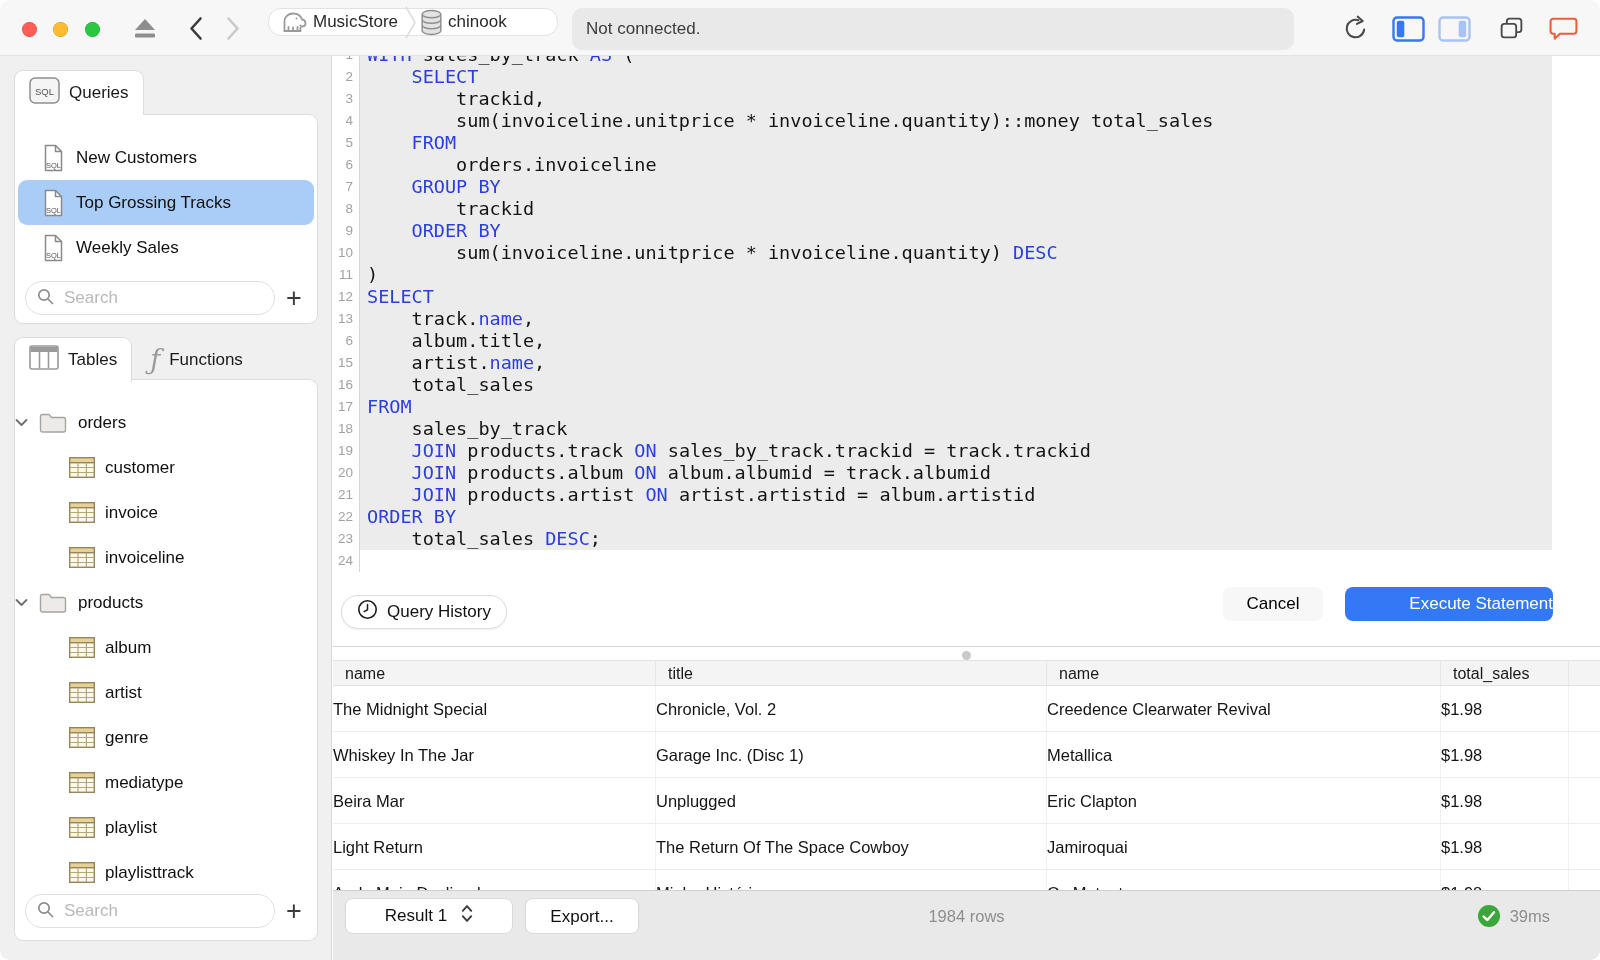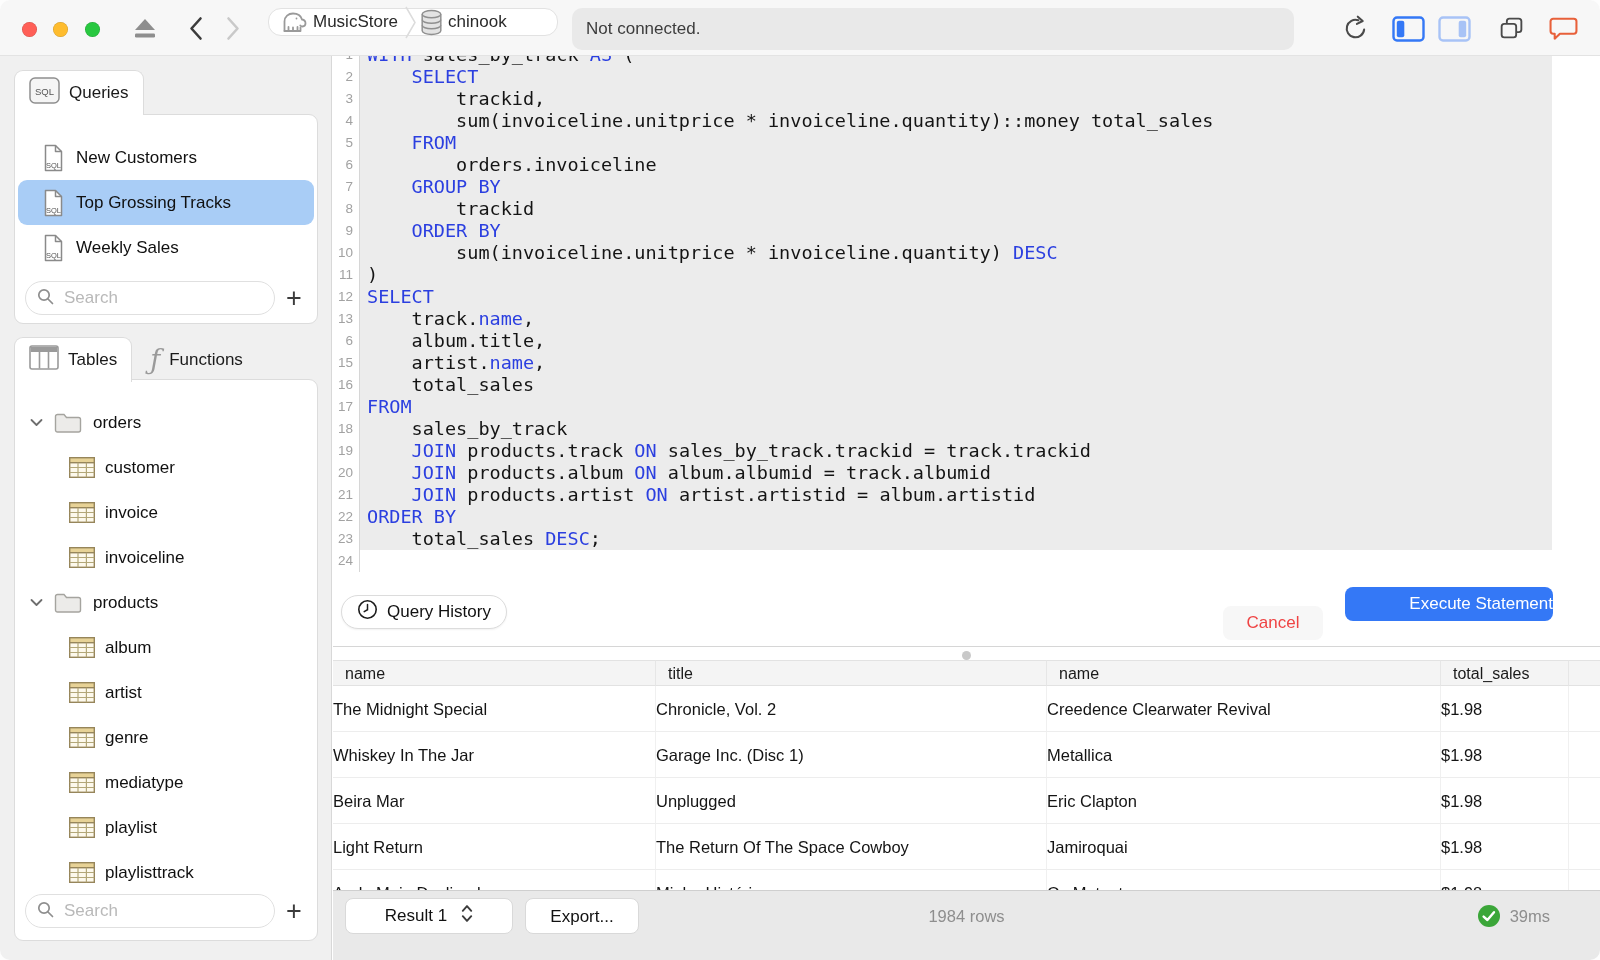--- a/index.html
+++ b/index.html
@@ -60,42 +60,42 @@
   .search-field input::placeholder{color:#b9b9b9;}
   .plus-btn{width:30px;text-align:center;font-size:27px;font-weight:300;color:#3c3c3c;line-height:30px;}
   .tab-row{position:absolute;left:14px;top:281px;display:flex;align-items:flex-end;z-index:2;}
   .functions-tab{display:flex;align-items:center;gap:9px;padding:0 18px;height:45px;
     font-size:17px;color:#1a1a1a;}
   .fn-glyph{font-family:"DejaVu Serif",serif;font-style:italic;font-size:27px;color:#9a9a9a;line-height:27px;}
   .tables-panel{position:absolute;left:14px;top:323px;width:304px;height:562px;background:#fff;
     border:1px solid #dcdcdc;border-radius:0 9px 9px 9px;overflow:hidden;}
   .tree{padding-top:20px;}
   .tree-row{height:45px;display:flex;align-items:center;}
-  .tree-folder{padding-left:15px;gap:11px;}
+  .tree-folder{gap:11px;}
   .tree-table{padding-left:54px;gap:10px;}
   .t-label{font-size:17px;color:#101010;}
   .t-icon,.q-icon,.tw{display:flex;align-items:center;}
 
   
   .main{position:absolute;left:333px;top:56px;right:0;bottom:0;background:#fff;}
   .editor{position:absolute;left:0;top:0;right:0;height:590px;overflow:hidden;}
   .code{position:absolute;left:0;top:-12px;right:0;}
   .code-line{display:flex;height:22px;line-height:22px;font-family:"DejaVu Sans Mono",monospace;
     font-size:18.5px;white-space:pre;}
   .ln{width:26px;flex:none;text-align:right;padding-right:6px;color:#a2a2a2;
     font-family:"Liberation Sans",sans-serif;font-size:13.5px;}
   .lc{flex:1;border-left:1px solid #d6d6d6;padding-left:7px;margin-right:48px;color:#141414;}
   .lc.hl{background:#ececec;}
   .kw{color:var(--kw);}
   .editor-actions{position:absolute;left:0;right:0;bottom:25px;height:34px;}
   .qh-btn{position:absolute;left:8px;top:8px;height:34px;border:1px solid #dcdcdc;border-radius:17px;
     background:#fff;display:flex;align-items:center;gap:9px;padding:0 15px;font-size:17px;color:#111;
     box-shadow:0 1px 2px rgba(0,0,0,.06);}
   .cancel-btn{position:absolute;right:277px;top:0;width:100px;height:34px;border-radius:8px;
-    background:#f7f7f7;color:#ef4444;font-size:17px;text-align:center;line-height:34px;margin-top:19px;}
+    background:#f7f7f7;color:#000000;font-size:17px;text-align:center;line-height:34px;}
   .exec-btn{position:absolute;right:47px;top:0;width:208px;height:34px;border-radius:8px;
     background:var(--accent);color:#fff;font-size:17px;text-align:right;line-height:34px;}
 
   
   .splitter{position:absolute;left:0;right:0;top:590px;height:14px;border-top:1px solid #d6d6d6;background:#fff;}
   .dot{position:absolute;left:50%;top:4px;width:9px;height:9px;margin-left:-4.5px;border-radius:50%;background:#c9c9c9;}
   .results{position:absolute;left:0;right:0;top:604px;bottom:70px;overflow:hidden;}
   .rgrid{display:grid;grid-template-columns:323px 391px 394px 128px 1fr;}
   .rhead .cell{height:26px;line-height:26px;background:#f4f4f4;border-top:1px solid #e2e2e2;
     border-bottom:1px solid #e2e2e2;border-right:1px solid #e6e6e6;font-size:16px;color:#1a1a1a;padding-left:12px;}

